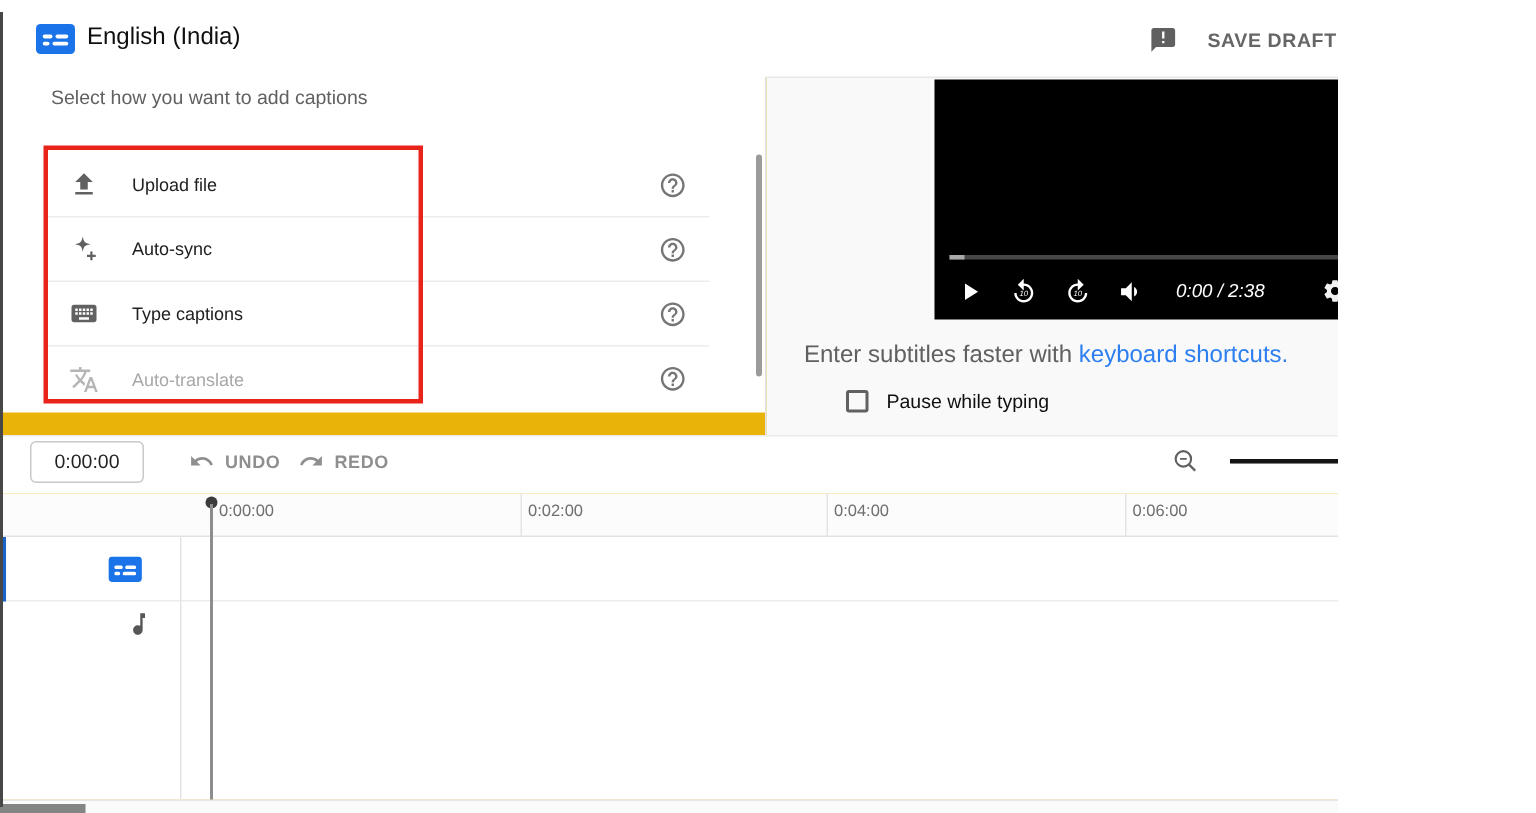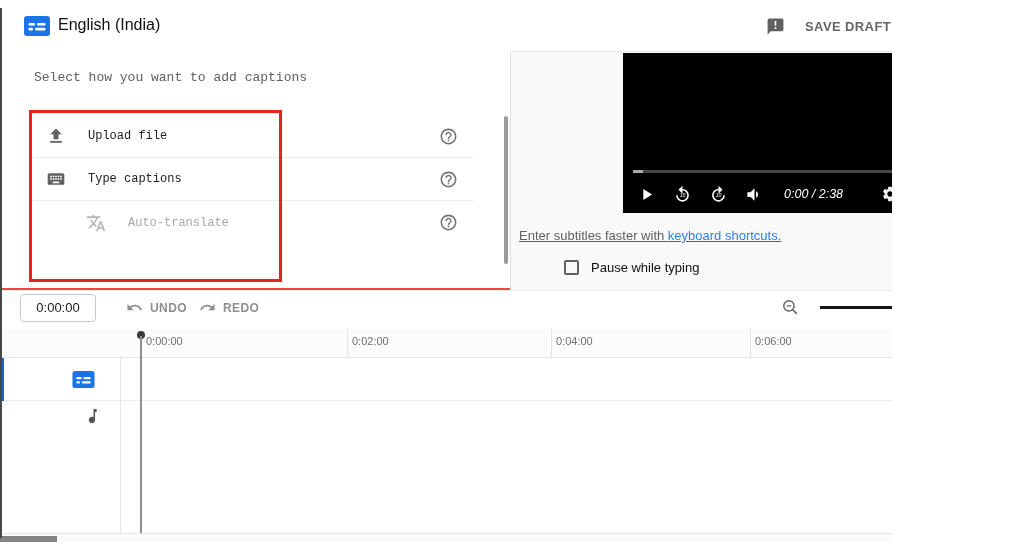--- a/index.html
+++ b/index.html
@@ -1,61 +1,61 @@
 <!DOCTYPE html>
 <html style="--accent: #1a73e8;"><head>
 <meta charset="utf-8">
 <style>
   * { margin:0; padding:0; box-sizing:border-box; }
   html,body { background:#fff; }
   body { font-family:"Liberation Sans","DejaVu Sans",sans-serif; }
   #app {
-    position:relative; width:892px; height:542px; background:#ef4444;
+    position:relative; width:892px; height:542px; background:#eab308;
     overflow:hidden; font-family:"Liberation Sans","DejaVu Sans",sans-serif;
   }
   
   .header { position:absolute; left:0; top:0; width:1024px; height:52px; background:#fff;
             border-bottom:1px solid #e7e7e7; }
   .cc-badge { position:absolute; left:24px; top:16px; width:26px; height:20px; }
   .hdr-title { position:absolute; left:58px; top:16px; font-size:16px; color:#0f0f0f; }
   .feedback-btn { position:absolute; left:766px; top:17px; width:19px; height:19px; cursor:pointer; }
   .save-draft { position:absolute; left:805px; top:19px; font-size:13px; font-weight:bold;
                 color:#666; letter-spacing:.4px; cursor:pointer; }
   .publish-btn { position:absolute; left:898px; top:12px; width:80px; height:29px;
                  background:#d4d4d4; color:#f7f7f7; font-size:13px; font-weight:bold;
                  letter-spacing:.4px; border:none; border-radius:2px; text-align:center;
                  line-height:29px; font-family:inherit; }
   .close-btn { position:absolute; left:985px; top:16px; width:21px; height:21px; cursor:pointer; }
   
-  .left-panel { position:absolute; left:0; top:51px; width:510px; height:237px; background:#fff;font-family:Liberation Mono, monospace; }
+  .left-panel { position:absolute; left:0; top:38px; width:510px; height:237px; background:#fff; }
   .panel-heading { position:absolute; left:34px; top:19px; font-size:13px; color:#606060; }
   .options { position:absolute; left:30px; top:64px; width:443px; }
   .option-row { position:relative; height:43px; display:flex; align-items:center;
                 border-bottom:1px solid #ececec; cursor:pointer; }
-  .option-row:last-child { border-bottom:none;padding-left:40px; }
+  .option-row:last-child { border-bottom:none; }
   .option-icon { width:20px; height:20px; margin-left:16px; flex:0 0 auto; }
   .option-label { margin-left:22px; font-size:12px; color:#212121; }
   .option-row.disabled .option-label { color:#a8a8a8; }
   .help-icon { position:absolute; right:15px; top:12px; width:19px; height:19px; cursor:pointer; }
   .red-box { position:absolute; left:29px; top:59px; width:253px; height:172px;
              border:3px solid #e8231a; pointer-events:none; z-index:5; }
   .vscroll-thumb { position:absolute; left:504px; top:65px; width:4px; height:148px;
                    background:#9b9b9b; border-radius:2px; }
   .panel-divider { position:absolute; left:510px; top:52px; width:1px; height:238px; background:#e0e0e0; }
   
   .right-panel { position:absolute; left:511px; top:52px; width:513px; height:238px; background:#f9f9f9; }
   .video-player { position:absolute; left:112px; top:1px; width:285px; height:160px; background:#000; }
   .vp-progress { position:absolute; left:10px; bottom:40px; right:10px; height:3px; background:#464646; }
   .vp-progress .played { position:absolute; left:0; top:0; width:10px; height:3px; background:#a9a9a9; }
   .vp-controls { position:absolute; left:14px; right:9px; bottom:7px; height:24px;
                  display:flex; align-items:center;font-style:italic; }
   .vp-controls .ctl { width:19px; height:19px; margin-right:17px; cursor:pointer; flex:0 0 auto; }
   .vp-time { color:#fff; font-size:12.5px; margin-left:3px; white-space:nowrap; }
   .vp-gear { margin-left:auto; width:18px; height:18px; cursor:pointer; }
-  .tip-line { position:absolute; left:8px; top:176px; font-size:13px; color:#606060;text-decoration:underline; }
+  .tip-line { position:absolute; left:25px; top:176px; font-size:16px; color:#606060; }
   .tip-line a { color:#2d7ff0; text-decoration:none; cursor:pointer; }
   .pause-row { position:absolute; left:20px; top:208px; display:flex; align-items:center;margin-left:33px; }
   .pause-checkbox { width:15px; height:15px; border:2px solid #616161; border-radius:2px;
                     background:#f9f9f9; cursor:pointer; }
   .pause-label { margin-left:12px; font-size:13px; color:#0f0f0f; }
   
   .toolbar { position:absolute; left:0; top:290px; width:1024px; height:39px; background:#fff;
              border-top:1px solid #ebebeb; }
   .timecode-box { position:absolute; left:20px; top:3px; width:76px; height:28px;
                   border:1px solid #c8c8c8; border-radius:4px; background:#fff;
@@ -141,20 +141,34 @@
         <span class="option-label">Upload file</span>
         <span class="help-icon">
           <svg viewBox="0 0 24 24" width="19" height="19" fill="#757575">
               <path d="M11 18h2v-2h-2v2zm1-16C6.48 2 2 6.48 2 12s4.48 10 10 10 10-4.48 10-10S17.52 2 12 2zm0 18c-4.41 0-8-3.59-8-8s3.59-8 8-8 8 3.59 8 8-3.59 8-8 8zm0-14c-2.21 0-4 1.79-4 4h2c0-1.1.9-2 2-2s2 .9 2 2c0 2-3 1.75-3 5h2c0-2.25 3-2.5 3-5 0-2.21-1.79-4-4-4z"></path>
             </svg>
         </span>
       </div>
       <div class="option-row">
         <span class="option-icon">
           <svg viewBox="0 0 24 24" width="20" height="20" fill="#616161">
+              <path d="M11 2c.85 4.3 1.6 5.35 6.2 6.2-4.6.85-5.35 1.6-6.2 6.2-.85-4.6-1.6-5.35-6.2-6.2C9.4 7.35 10.15 6.3 11 2z"></path>
+              <path d="M17 14h1.8v2.6h2.6v1.8h-2.6V21H17v-2.6h-2.6v-1.8H17z"></path>
+            </svg>
+        </span>
+        <span class="option-label">Auto-sync</span>
+        <span class="help-icon">
+          <svg viewBox="0 0 24 24" width="19" height="19" fill="#757575">
+              <path d="M11 18h2v-2h-2v2zm1-16C6.48 2 2 6.48 2 12s4.48 10 10 10 10-4.48 10-10S17.52 2 12 2zm0 18c-4.41 0-8-3.59-8-8s3.59-8 8-8 8 3.59 8 8-3.59 8-8 8zm0-14c-2.21 0-4 1.79-4 4h2c0-1.1.9-2 2-2s2 .9 2 2c0 2-3 1.75-3 5h2c0-2.25 3-2.5 3-5 0-2.21-1.79-4-4-4z"></path>
+            </svg>
+        </span>
+      </div>
+      <div class="option-row">
+        <span class="option-icon">
+          <svg viewBox="0 0 24 24" width="20" height="20" fill="#616161">
               <path d="M20 5H4c-1.1 0-1.99.9-1.99 2L2 17c0 1.1.9 2 2 2h16c1.1 0 2-.9 2-2V7c0-1.1-.9-2-2-2zm-9 3h2v2h-2V8zm0 3h2v2h-2v-2zM8 8h2v2H8V8zm0 3h2v2H8v-2zm-1 2H5v-2h2v2zm0-3H5V8h2v2zm9 7H8v-2h8v2zm0-4h-2v-2h2v2zm0-3h-2V8h2v2zm3 3h-2v-2h2v2zm0-3h-2V8h2v2z"></path>
             </svg>
         </span>
         <span class="option-label">Type captions</span>
         <span class="help-icon">
           <svg viewBox="0 0 24 24" width="19" height="19" fill="#757575">
               <path d="M11 18h2v-2h-2v2zm1-16C6.48 2 2 6.48 2 12s4.48 10 10 10 10-4.48 10-10S17.52 2 12 2zm0 18c-4.41 0-8-3.59-8-8s3.59-8 8-8 8 3.59 8 8-3.59 8-8 8zm0-14c-2.21 0-4 1.79-4 4h2c0-1.1.9-2 2-2s2 .9 2 2c0 2-3 1.75-3 5h2c0-2.25 3-2.5 3-5 0-2.21-1.79-4-4-4z"></path>
             </svg>
         </span>
       </div>

